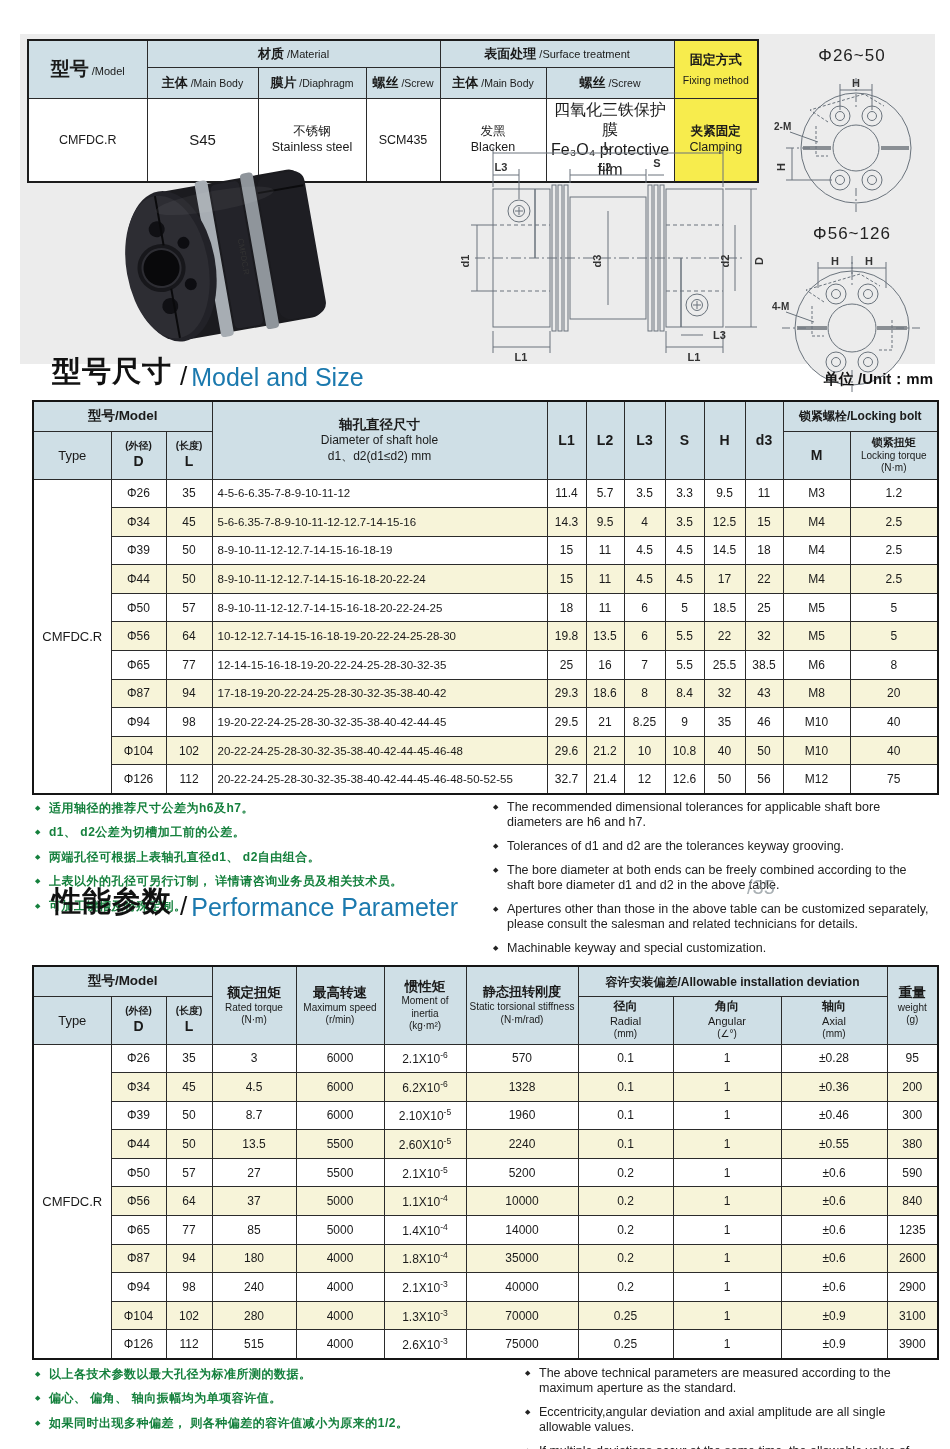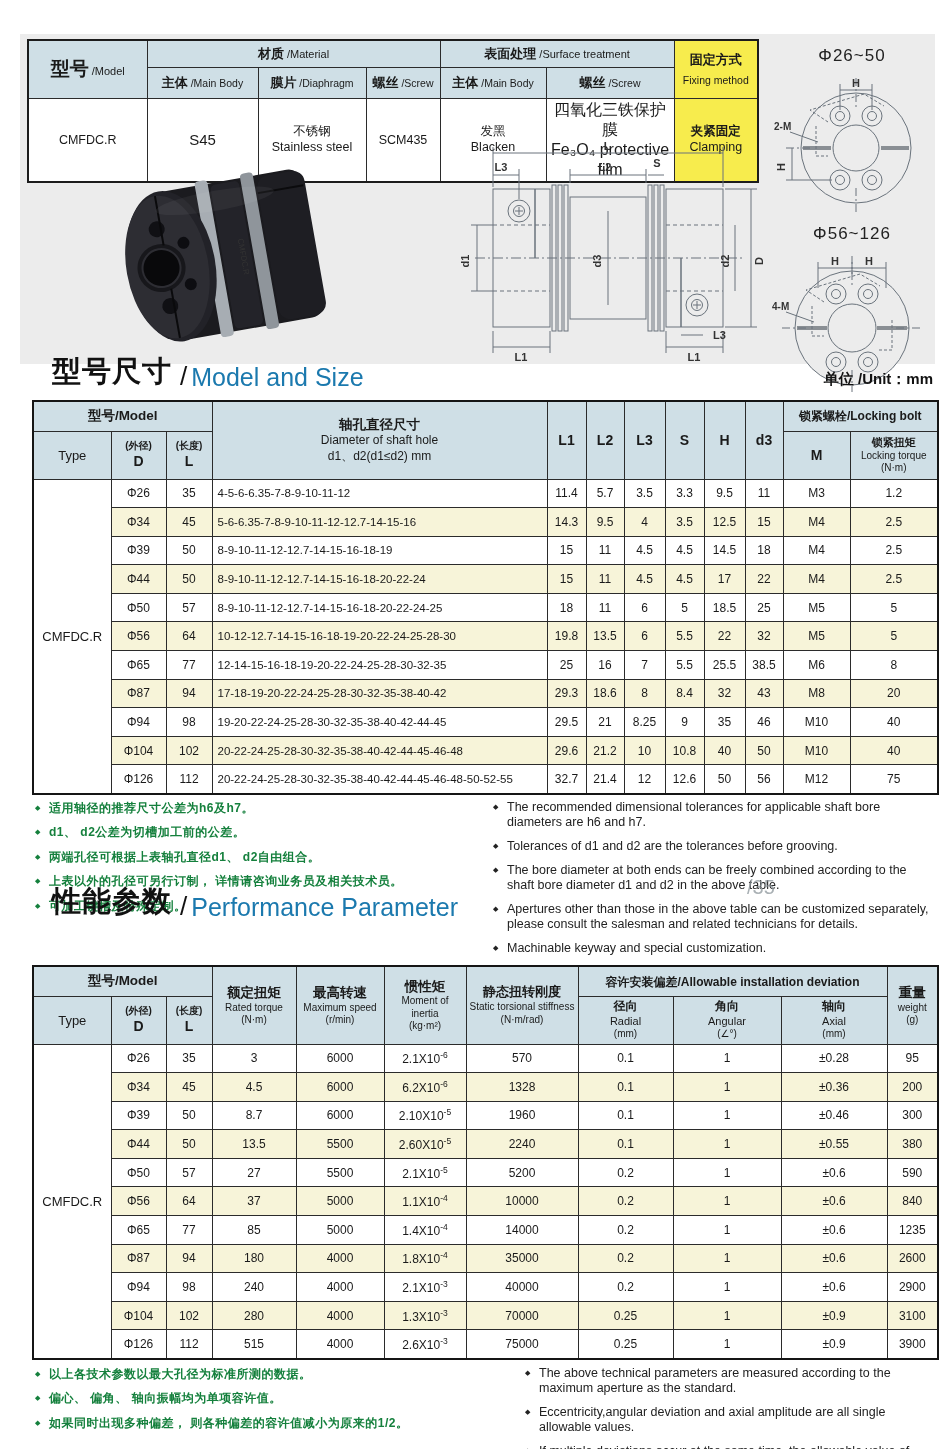--- a/index.html
+++ b/index.html
@@ -458,21 +458,21 @@
   <div class="notes-row" style="top:800px; left:35px; width:895px;">
     <ul class="notes notes-zh" style="width:445px;">
         <li>适用轴径的推荐尺寸公差为h6及h7。</li>
         <li>d1、 d2公差为切槽加工前的公差。</li>
         <li>两端孔径可根据上表轴孔直径d1、 d2自由组合。</li>
         <li>上表以外的孔径可另行订制， 详情请咨询业务员及相关技术员。</li>
         <li>可加工键槽及特殊定制。</li>
       </ul>
     <ul class="notes notes-en" style="flex:1; padding-left:13px;">
         <li>The recommended dimensional tolerances for applicable shaft bore diameters are h6 and h7.</li>
-        <li>Tolerances of d1 and d2 are the tolerances before grooving.</li>
+        <li>Tolerances of d1 and d2 are the tolerances keyway grooving.</li>
         <li>The bore diameter at both ends can be freely combined according to the shaft bore diameter d1 and d2 in the above table.</li>
         <li>Apertures other than those in the above table can be customized separately, please consult the salesman and related technicians for details.</li>
         <li>Machinable keyway and special customization.</li>
       </ul>
   </div>
   <div class="watermark" style="top:876px; left:747px;">/35</div>
 
   <div class="sec-title" style="top:882px;">
     <span class="t-zh">性能参数</span>
     <span class="t-sep">/</span>

